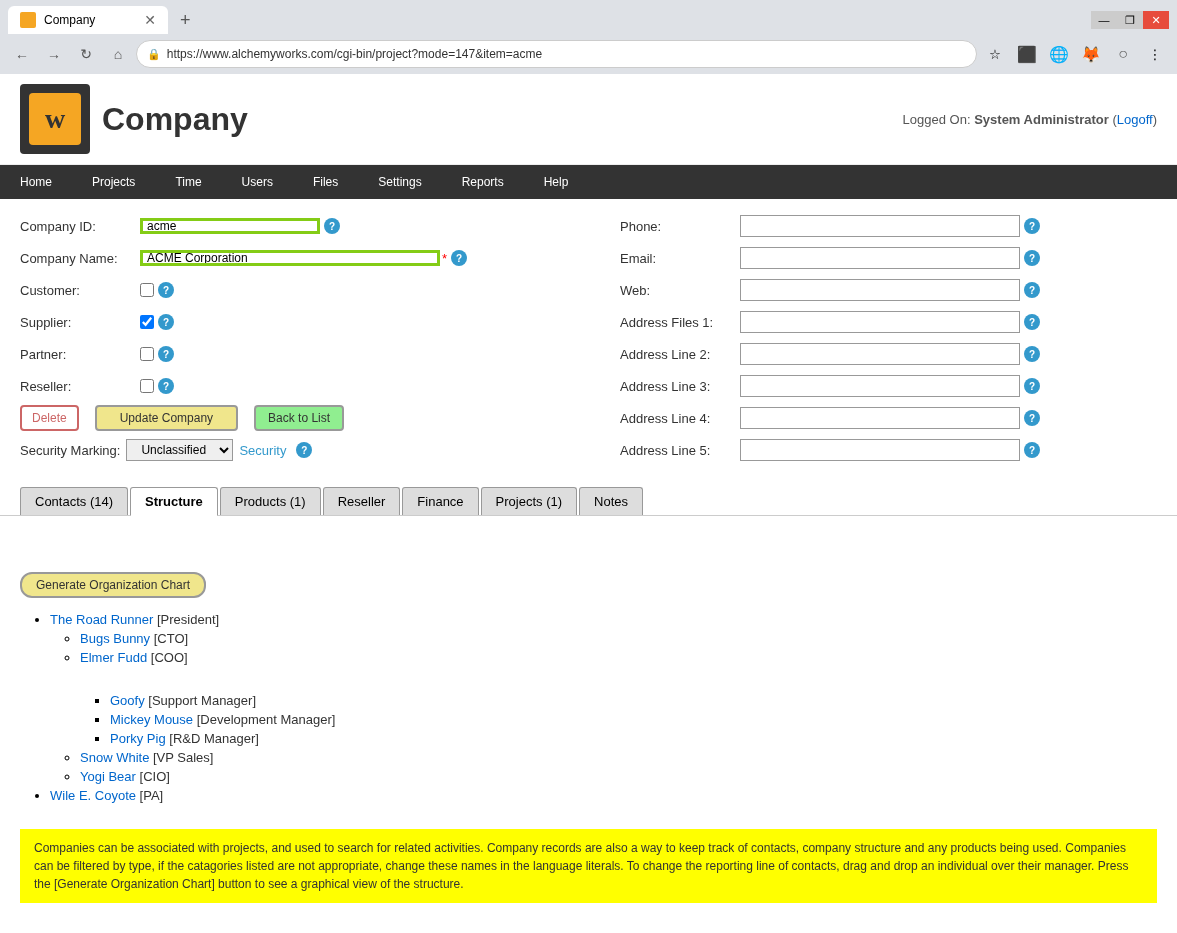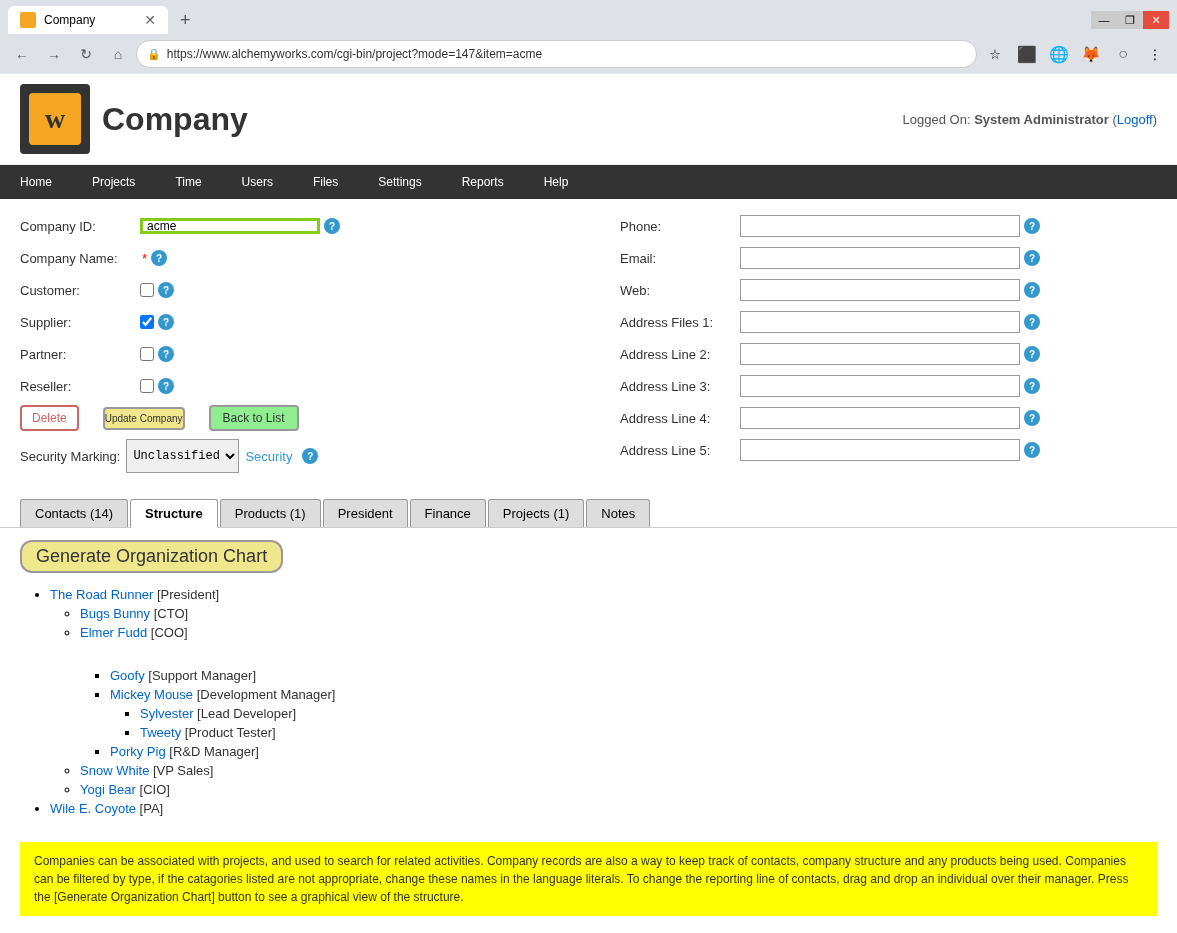--- a/index.html
+++ b/index.html
@@ -47,28 +47,28 @@
     .form-label { width: 120px; font-size: 13px; color: #333; flex-shrink: 0; }
     .form-input { height: 16px; border: 3px solid #84cc16; font-size: 12px; padding: 0 4px; }
     .form-input-sm { width: 180px; }
     .form-input-md { width: 300px; }
     .help-icon { width: 16px; height: 16px; background: #3399cc; border-radius: 50%; color: #fff; font-size: 10px; font-weight: bold; display: inline-flex; align-items: center; justify-content: center; margin-left: 4px; cursor: pointer; flex-shrink: 0; }
     .required-star { color: red; margin-left: 2px; }
     .checkbox-input { width: 14px; height: 14px; cursor: pointer; }
     
     
     .btn-delete { background: #fff; border: 2px solid #cc6666; border-radius: 4px; color: #cc6666; padding: 4px 10px; font-size: 12px; cursor: pointer; }
-    .btn-update { background: #f0e68c; border: 2px solid #999; border-radius: 4px; color: #333; padding: 4px 0; font-size: 10px; cursor: pointer; }
+    .btn-update { background: #f0e68c; border: 2px solid #999; border-radius: 4px; color: #333; padding: 4px 23px; font-size: 12px; cursor: pointer; }
     .btn-back { background: #90ee90; border: 2px solid #999; border-radius: 4px; color: #333; padding: 4px 12px; font-size: 12px; cursor: pointer; }
-    .btn-generate { background: #f0e68c; border: 2px solid #999; border-radius: 12px; color: #333; padding: 4px 14px; font-size: 18px; cursor: pointer; }
-
-    .actions-row { display: flex; gap: 24px; align-items: center; margin-bottom: 8px; }
+    .btn-generate { background: #f0e68c; border: 2px solid #999; border-radius: 12px; color: #333; padding: 4px 14px; font-size: 12px; cursor: pointer; margin-top: 44px; }
+
+    .actions-row { display: flex; gap: 16px; align-items: center; margin-bottom: 8px; }
     .security-row { display: flex; align-items: center; gap: 6px; margin-bottom: 8px; }
     .security-label { font-size: 13px; color: #333; }
-    .security-select { height: 34px; border: 1px solid #999; font-size: 12px; padding: 0 2px; font-family: Liberation Mono, monospace; }
+    .security-select { height: 22px; border: 1px solid #999; font-size: 12px; padding: 0 10px; }
     .security-link { color: #3399cc; text-decoration: none; font-size: 13px; }
 
     
     .tabs-area { padding: 4px 20px 0; border-bottom: 1px solid #ccc; }
     .tabs { display: flex; gap: 2px; }
     .tab { padding: 6px 14px; font-size: 13px; border: 1px solid #999; border-bottom: none; background: #ddd; cursor: pointer; border-radius: 3px 3px 0 0; }
     .tab.active { background: #fff; border-bottom: 1px solid #fff; margin-bottom: -1px; font-weight: bold; }
 
     
     .content-area { padding: 12px 20px; }
@@ -160,20 +160,21 @@
   <div class="form-grid">
 
     <div class="form-left">
       <div class="form-row">
         <span class="form-label">Company ID:</span>
         <input class="form-input form-input-sm" type="text" value="acme" style="">
         <span class="help-icon">?</span>
       </div>
       <div class="form-row">
         <span class="form-label">Company Name:</span>
+        <input class="form-input form-input-md" type="text" value="ACME Corporation" style="">
         <span class="required-star">*</span>
         <span class="help-icon">?</span>
       </div>
       <div class="form-row">
         <span class="form-label">Customer:</span>
         <input type="checkbox" class="checkbox-input" style="">
         <span class="help-icon">?</span>
       </div>
       <div class="form-row">
         <span class="form-label">Supplier:</span>
@@ -248,21 +249,21 @@
       </div>
     </div>
   </div>
 </div>
 
 <div class="tabs-area">
   <div class="tabs">
     <div class="tab">Contacts (14)</div>
     <div class="tab active">Structure</div>
     <div class="tab">Products (1)</div>
-    <div class="tab">President</div>
+    <div class="tab">Reseller</div>
     <div class="tab">Finance</div>
     <div class="tab">Projects (1)</div>
     <div class="tab">Notes</div>
   </div>
 </div>
 
 <div class="content-area">
   <div class="generate-btn-row">
     <button class="btn-generate">Generate Organization Chart</button>
   </div>
@@ -281,30 +282,20 @@
             <a href="#" class="person-link">Elmer Fudd</a>
             <span class="person-role"> [COO]</span>
             <ul class="level2">
               <li>
                 <a href="#" class="person-link">Goofy</a>
                 <span class="person-role"> [Support Manager]</span>
               </li>
               <li>
                 <a href="#" class="person-link">Mickey Mouse</a>
                 <span class="person-role"> [Development Manager]</span>
-                <ul class="level3">
-                  <li>
-                    <a href="#" class="person-link">Sylvester</a>
-                    <span class="person-role"> [Lead Developer]</span>
-                  </li>
-                  <li>
-                    <a href="#" class="person-link">Tweety</a>
-                    <span class="person-role"> [Product Tester]</span>
-                  </li>
-                </ul>
               </li>
               <li>
                 <a href="#" class="person-link">Porky Pig</a>
                 <span class="person-role"> [R&amp;D Manager]</span>
               </li>
             </ul>
           </li>
           <li>
             <a href="#" class="person-link">Snow White</a>
             <span class="person-role"> [VP Sales]</span>

